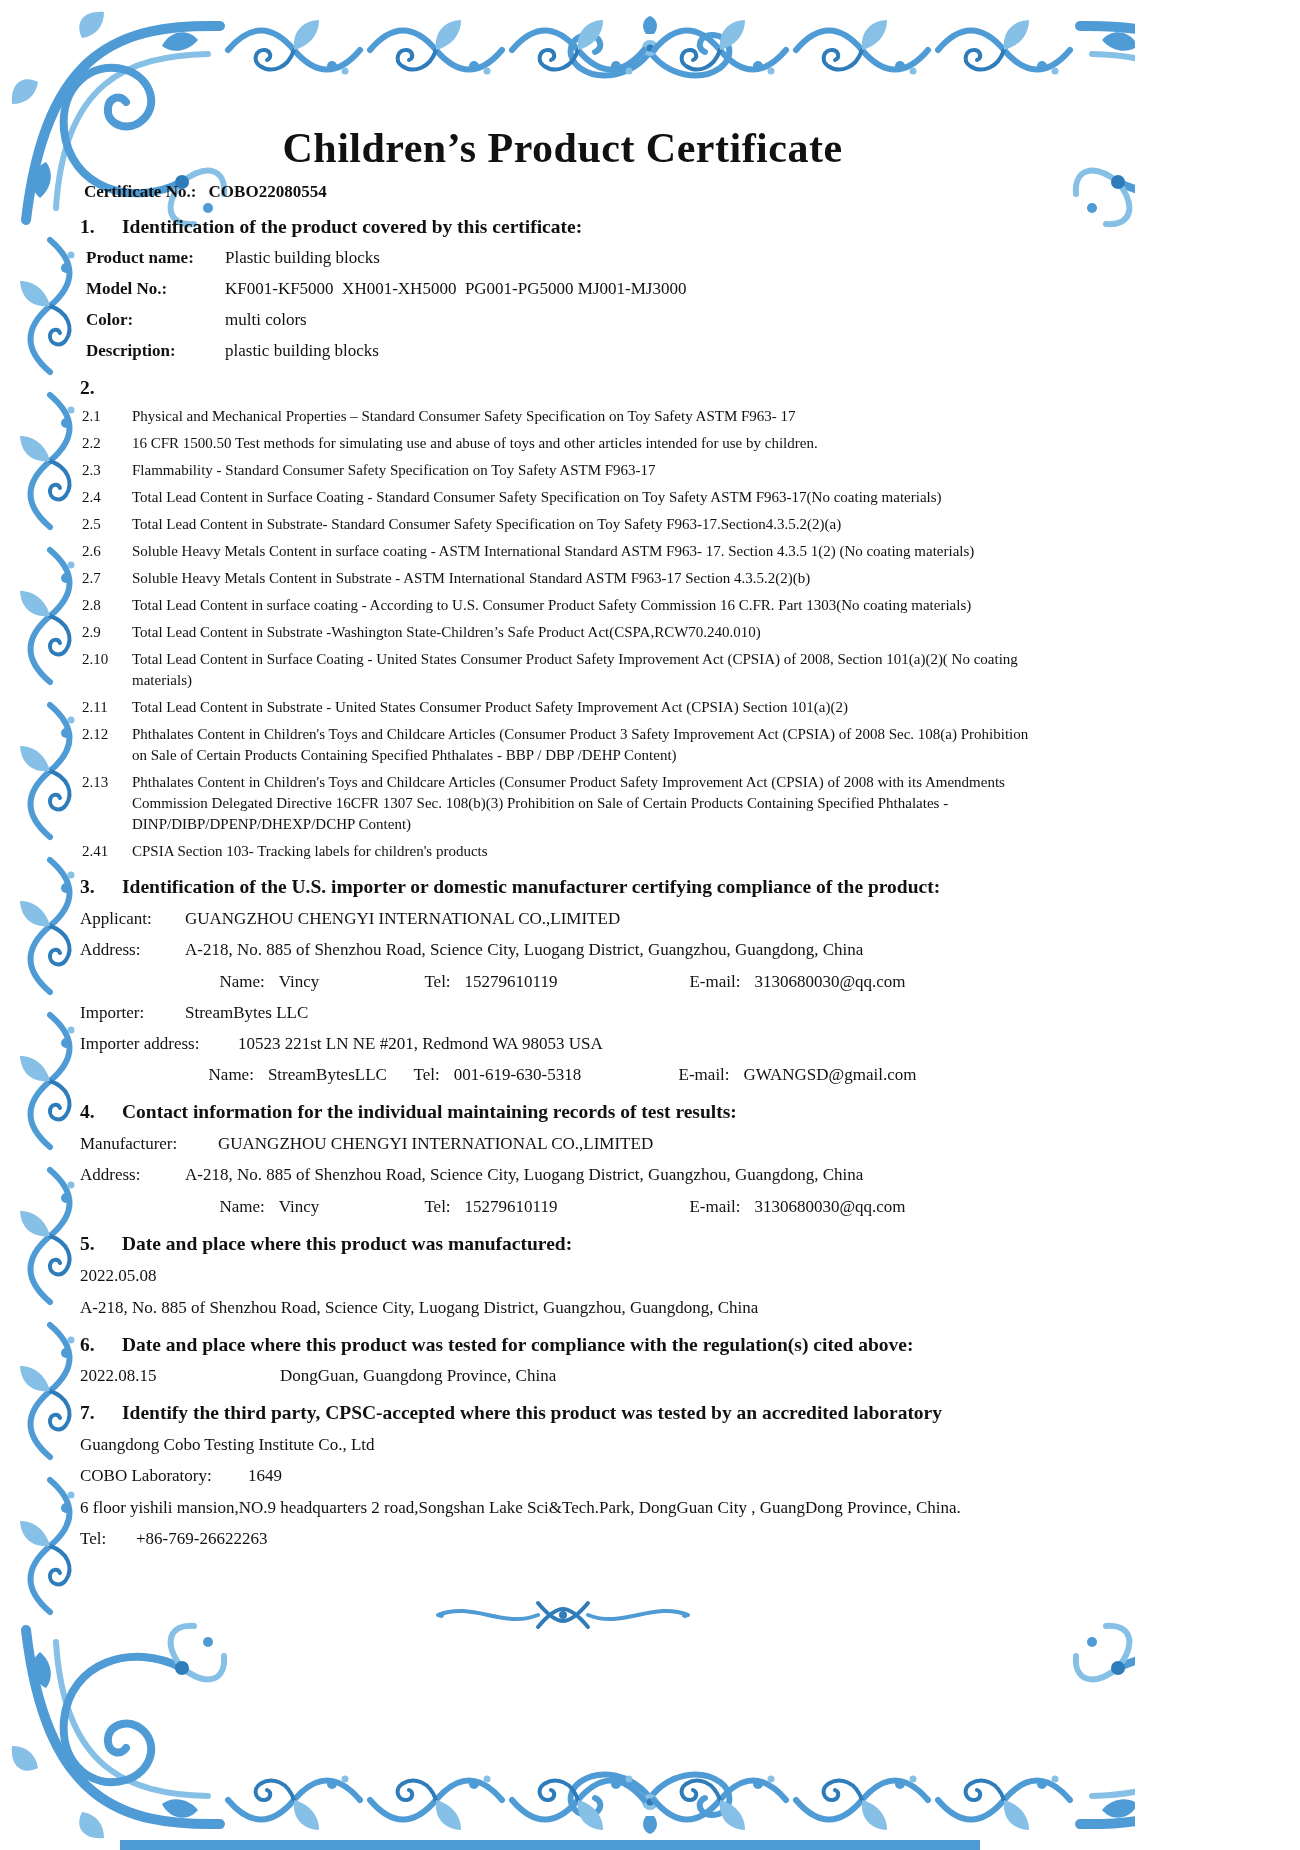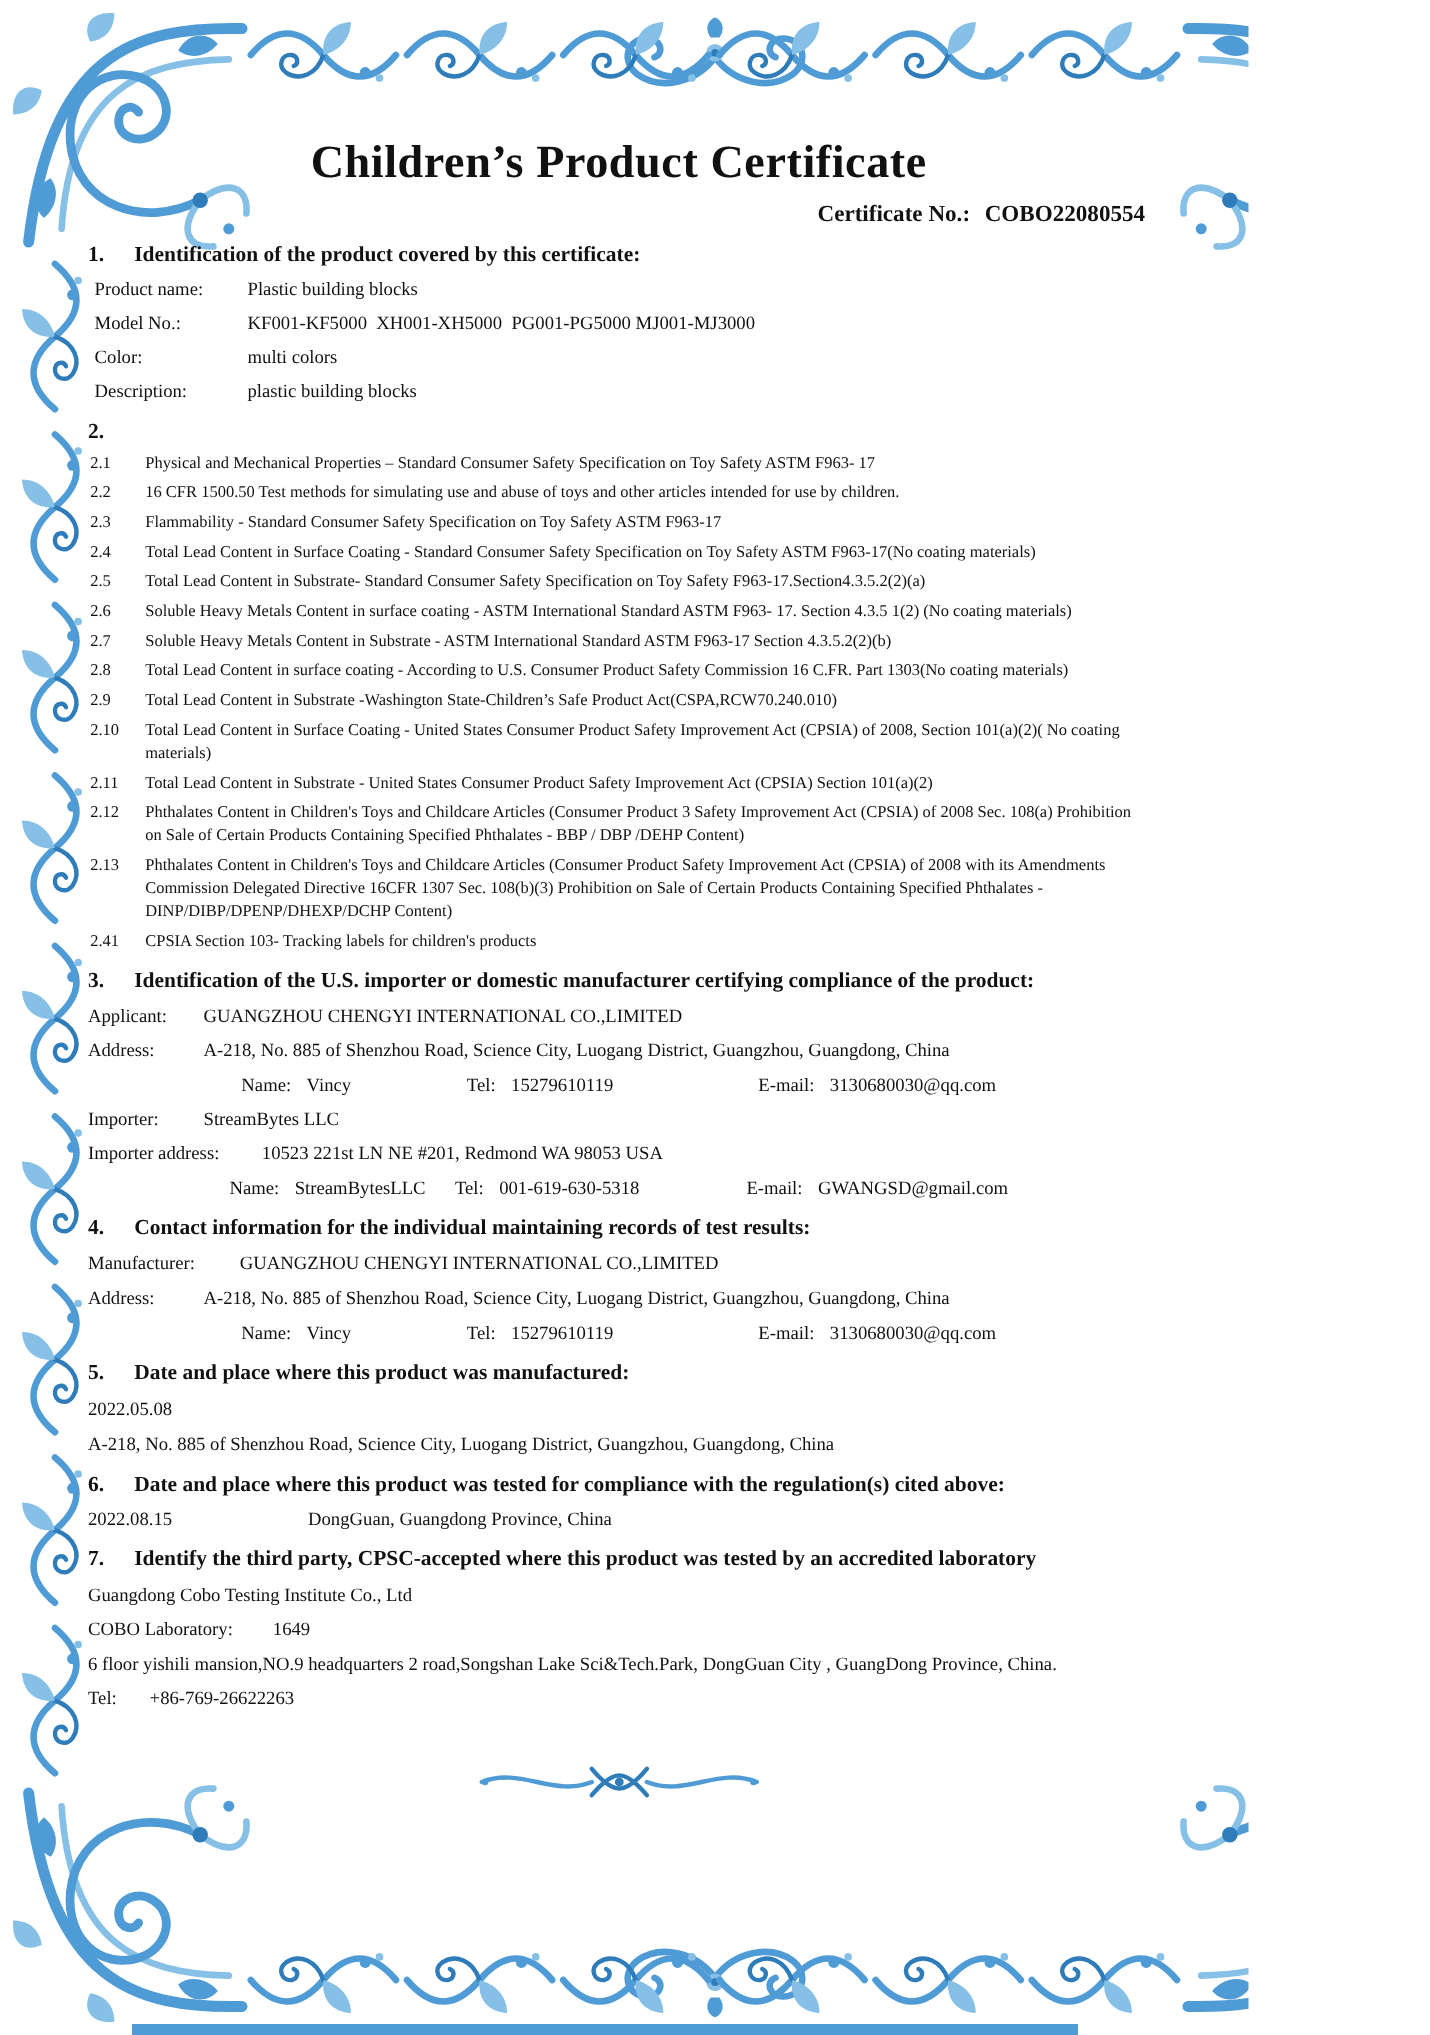--- a/index.html
+++ b/index.html
@@ -7,36 +7,36 @@
   body {
     width:1300px; height:1850px;
     font-family:"Liberation Serif","DejaVu Serif",serif;
     color:#111;
   }
   .page { position:relative; width:1135px; height:1850px; background:#fff; overflow:hidden; }
   .border-svg { position:absolute; left:0; top:0; width:1300px; height:1850px; pointer-events:none; }
   .content { position:absolute; left:80px; top:110px; width:965px; }
 
   .doc-title { text-align:center; font-size:42px; font-weight:bold; letter-spacing:.5px; margin-top:14px; }
-  .cert-no { text-align:right; font-size:21px; font-weight:bold; margin-top:10px; }
+  .cert-no { text-align:left; font-size:17px; font-weight:bold; margin-top:10px; }
   .cert-no span { margin:0 4px; }
 
   .sec-heading { display:flex; gap:16px; font-size:19.5px; font-weight:bold; margin-top:12px; line-height:1.3; }
   .sec-num { flex:0 0 26px; }
 
   .kv-row { display:flex; font-size:17px; margin-top:8px; line-height:1.35; }
   .kv-label { flex:0 0 145px; }
   .kv-value { white-space:pre-wrap; }
   .w105 { flex:0 0 105px; }
   .w135 { flex:0 0 138px; }
   .w158 { flex:0 0 158px; }
   .w165 { flex:0 0 168px; }
   .w200 { flex:0 0 200px; }
   .w56  { flex:0 0 56px; }
-  .s1 .kv-label { padding-left:6px; }
+  .s1 .kv-label { padding-left:6px;font-weight:bold; }
 
   .reg-item { display:flex; font-size:15px; margin-top:6px; line-height:1.4; }
   .reg-num { flex:0 0 52px; padding-left:2px; }
   .reg-text { flex:1; }
 
   .contact-row { display:flex; font-size:17px; margin-top:9px; line-height:1.35;justify-content:center; }
   .pair { display:flex; }
   .plabel { margin-right:14px; }
   .pair-name { width:205px; }
   .pair-tel { width:265px; }

